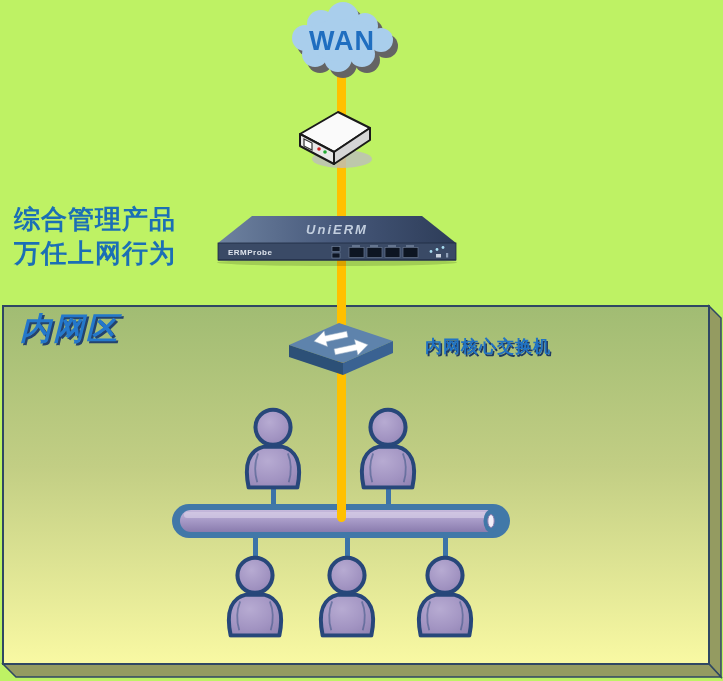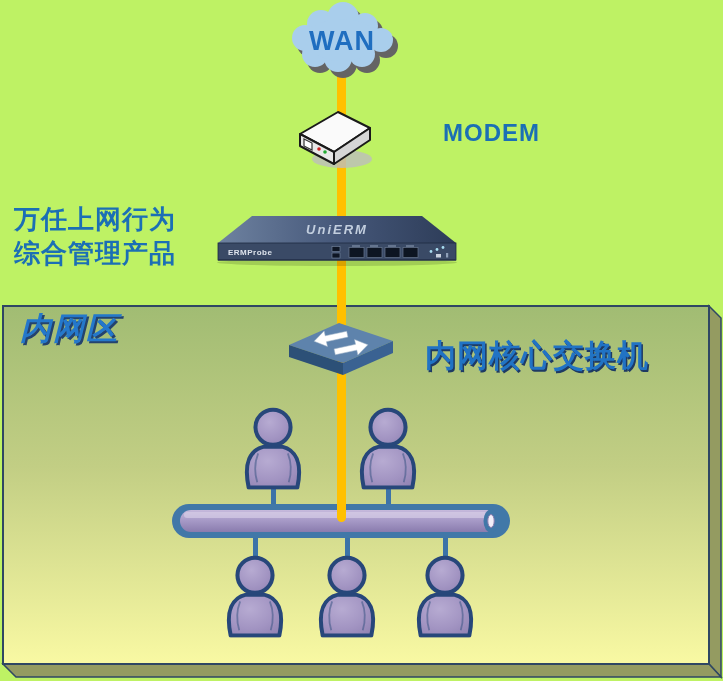--- a/index.html
+++ b/index.html
@@ -23,21 +23,21 @@
     font-size:26px;line-height:34px;letter-spacing:1px;
   }
   .modem-label{position:absolute;left:443px;top:119px;font-size:24px;letter-spacing:1px;}
   .zone-label{
     position:absolute;left:20px;top:308px;
     font-size:31px;font-weight:bold;font-style:italic;
     color:#2478CB;text-shadow:2px 2px 0 #24436E;letter-spacing:2px;
   }
   .switch-label{
     position:absolute;left:425px;top:335px;
-    font-size:31px;font-weight:bold;color:#2173C4;
+    font-size:17px;font-weight:bold;color:#2173C4;
     text-shadow:1.5px 1.5px 0 #1E3A63;letter-spacing:1px;
   }
   svg{display:block;}
 </style>
 </head>
 <body>
 
 <div class="stage">
 
   <svg width="0" height="0" style="position:absolute">
@@ -122,25 +122,24 @@
 
   <svg class="abs" style="left:288px;top:104px" width="88" height="66" viewBox="0 0 88 66">
     <ellipse cx="54" cy="55" rx="30" ry="9" fill="#BDBDBD" opacity="0.8"></ellipse>
     <polygon points="12,30 50,8 82,24 46,48" fill="#FAFAFA" stroke="#1A1A1A" stroke-width="2" stroke-linejoin="round"></polygon>
     <polygon points="12,30 46,48 46,60 12,42" fill="#E8E8E8" stroke="#1A1A1A" stroke-width="2" stroke-linejoin="round"></polygon>
     <polygon points="46,48 82,24 82,36 46,60" fill="#D6D6D6" stroke="#1A1A1A" stroke-width="2" stroke-linejoin="round"></polygon>
     <polygon points="16,35 24,39 24,46 16,42" fill="#FFFFFF" stroke="#333333" stroke-width="1.2"></polygon>
     <circle cx="31" cy="45" r="1.8" fill="#CC2222"></circle>
     <circle cx="37" cy="48" r="1.8" fill="#22AA33"></circle>
   </svg>
-  <div class="modem-label lbl-blue">MODEM</div>
 
   <div class="product-label lbl-blue">
+    <div>综合管理产品</div>
     <div>万任上网行为</div>
-    <div>综合管理产品</div>
   </div>
 
   <svg class="abs" style="left:208px;top:210px" width="258" height="56" viewBox="0 0 258 56">
     <ellipse cx="129" cy="52.5" rx="120" ry="3.5" fill="#000000" opacity="0.15"></ellipse>
     <polygon points="10,33 44,6 214,6 248,33" fill="url(#ermTop)"></polygon>
     <text x="129" y="24" text-anchor="middle" font-size="13" font-weight="bold" font-style="italic" fill="#C2CEDE" letter-spacing="2">UniERM</text>
     <rect x="10" y="33" width="238" height="17" fill="#3A4A66" stroke="#1F2B42" stroke-width="0.8"></rect>
     <rect x="10" y="49" width="238" height="1.6" fill="#27344E"></rect>
     <text x="20" y="44.5" font-size="8" font-weight="bold" fill="#DDE3EC" letter-spacing="0.5">ERMProbe</text>
     <rect x="124" y="36.5" width="8" height="5" fill="#0E1624" stroke="#7B8AA3" stroke-width="0.6"></rect>

